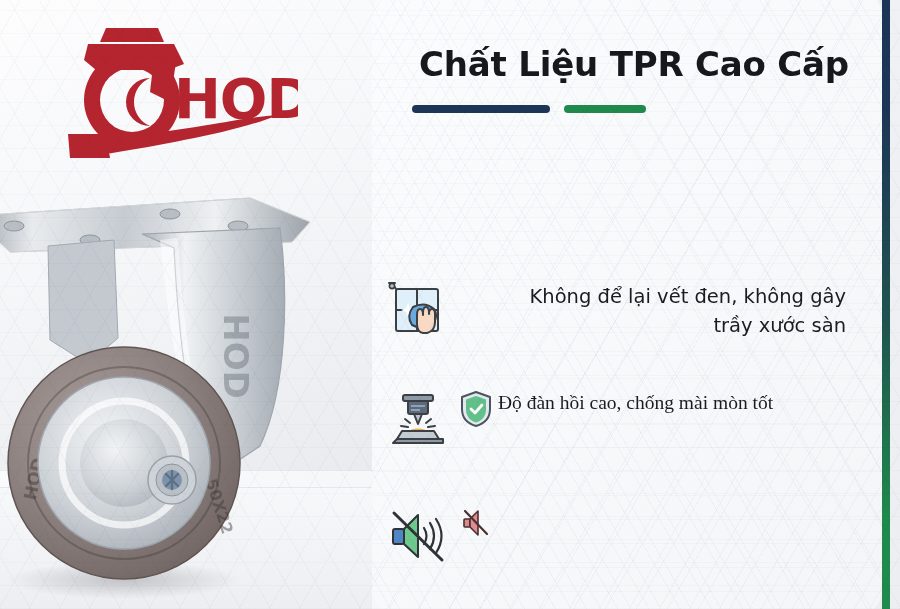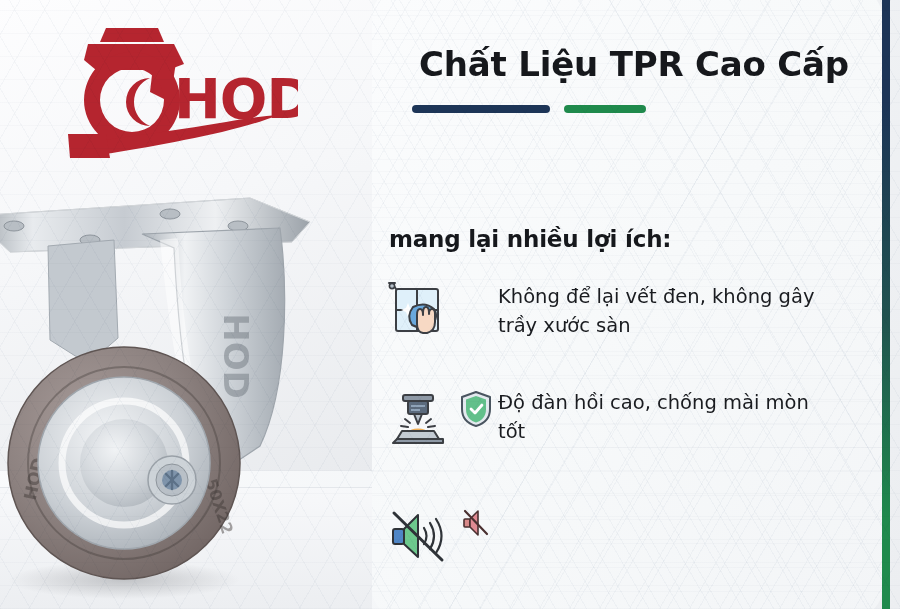--- a/index.html
+++ b/index.html
@@ -71,22 +71,22 @@
   .bars{ position:absolute; left:40px; top:105px; display:flex; gap:14px; align-items:center; }
   .bar-navy{ width:138px; height:8px; border-radius:5px; background:#1d3557; }
   .bar-green{ width:82px; height:8px; border-radius:5px; background:#1f8a4c; }
 
   .subtitle{
     position:absolute; left:17px; top:226px;
     font-size:23px; font-weight:700; color:#16181c; letter-spacing:-.2px;
   }
 
   .benefit{ position:absolute; left:10px; display:flex; align-items:flex-start; gap:0; }
-  #benefit-0{ top:272px; }
-  #benefit-1{ top:382px; }
+  #benefit-0{ top:272px;text-align:right; }
+  #benefit-1{ top:382px;font-family:Liberation Serif, serif; }
   #benefit-2{ top:500px; }
 
   .b-icon{ flex:0 0 auto; width:72px; height:72px; display:flex; align-items:center; justify-content:center; }
   .b-icon svg{ display:block; }
   .b-badge{ flex:0 0 auto; width:44px; height:72px; display:flex; align-items:flex-start; justify-content:center; padding-top:8px; }
   .b-badge svg{ display:block; }
   .b-text{
     font-size:19.5px; color:#1a1c20; line-height:1.5; font-weight:400;
     padding-top:10px; max-width:352px;
   }
@@ -210,21 +210,20 @@
 
   <div id="card-content">
 
     <div class="title">Chất Liệu TPR Cao Cấp</div>
 
     <div class="bars">
       <span class="bar-navy"></span>
       <span class="bar-green"></span>
     </div>
 
-    <div class="subtitle">mang lại nhiều lợi ích:</div>
 
     <div class="benefit" id="benefit-0">
       <span class="b-icon">
         <svg width="62" height="62" viewBox="0 0 62 62">
 
           <rect x="9" y="12" width="42" height="42" rx="2" fill="#dff0fa" stroke="#3c3f44" stroke-width="2"></rect>
           <line x1="30" y1="12" x2="30" y2="54" stroke="#3c3f44" stroke-width="2"></line>
           <line x1="9" y1="33" x2="51" y2="33" stroke="#3c3f44" stroke-width="2"></line>
 
           <path d="M21 26 l2 5 5 2 -5 2 -2 5 -2 -5 -5 -2 5 -2 z" fill="#ffffff"></path>

